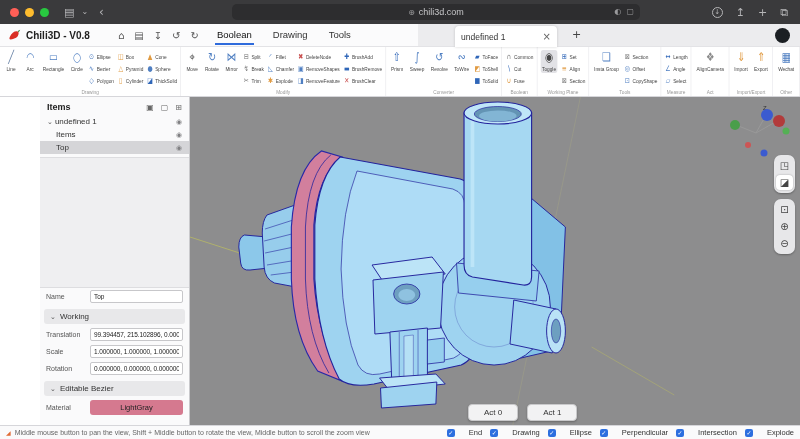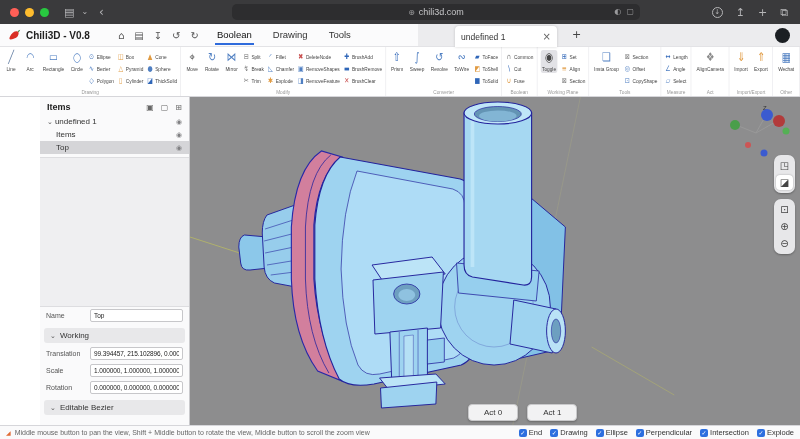--- a/index.html
+++ b/index.html
@@ -78,21 +78,21 @@
   .vbtn { width:17px; height:15px; display:flex; align-items:center; justify-content:center; font-size:10px; color:#444; border-radius:4px; }
   .vbtn.active { background:#fff; box-shadow:0 0 2px rgba(0,0,0,.3); }
   .act-row { position:absolute; bottom:4px; left:278px; display:flex; gap:9px; }
   .act-btn { background:#f2f2f3; border:1px solid #c9c9cb; border-radius:4px; font-size:8px; color:#333; padding:3px 15px; box-shadow:0 1px 2px rgba(0,0,0,.25); white-space:nowrap; }
 
   
   .status-bar { height:14px; background:#fafafb; border-top:1px solid #d6d6da; display:flex; align-items:center; padding:0 6px; gap:4px; }
   .status-cursor { color:#e06b35; font-size:6px; }
   .status-hint { font-size:7px; color:#666; white-space:nowrap; overflow:hidden; }
   .snaps { margin-left:auto; display:flex; gap:8px; align-items:center; flex:none; }
-  .snap { display:flex; align-items:flex-end; gap:2px; font-size:7.5px; color:#333; }
+  .snap { display:flex; align-items:flex-end; gap:14px; font-size:7.5px; color:#333; }
   .chk { width:8px; height:8px; background:#2d6fdf; border-radius:2px; color:#fff; font-size:6px; line-height:8px; text-align:center; font-family:"DejaVu Sans",sans-serif; }
 </style>
 </head>
 <body>
 
 <div class="browser-bar">
   <span class="traffic">
     <span class="tl" style="background:#ff5f57"></span>
     <span class="tl" style="background:#febc2e"></span>
     <span class="tl" style="background:#28c840"></span>
@@ -484,20 +484,24 @@
             <input class="prop-input" value="1.000000, 1.000000, 1.000000" style="">
           </div>
           <div class="prop-row">
             <span class="prop-label">Rotation</span>
             <input class="prop-input" value="0.000000, 0.000000, 0.000000" style="">
           </div>
         </div>
       <div class="sect-head">
         <span class="sect-chev ico">⌄</span>
         <span>Editable Bezier</span>
+      </div>
+      <div class="prop-row">
+        <span class="prop-label">Material</span>
+        <span class="material-btn" id="material-btn" style="background: rgb(213, 121, 143);">LightGray</span>
       </div>
     </div>
   </div>
 
   <div class="viewport">
     <svg class="model-svg" viewBox="0 0 650 328" preserveAspectRatio="none">
       <g>
         <path d="M0,140 L152,186" stroke="#b6b766" stroke-width="1" fill="none" opacity="0.85"></path>
         <path d="M416,0 L344,328" stroke="#a8a884" stroke-width="0.8" fill="none" opacity="0.5"></path>
         <path d="M428,250 L516,298" stroke="#b6b766" stroke-width="0.9" fill="none" opacity="0.6"></path>

